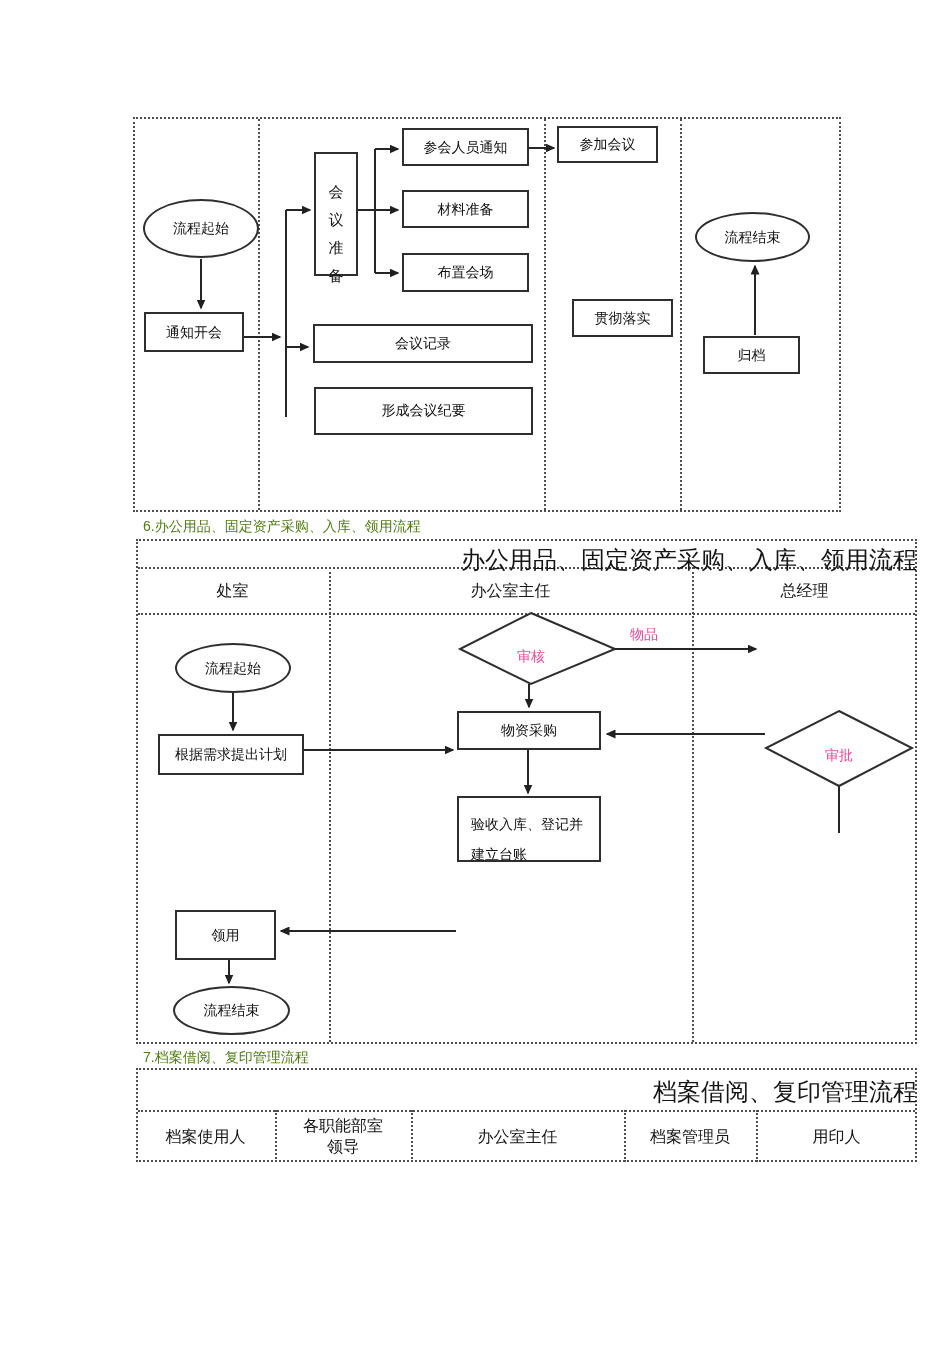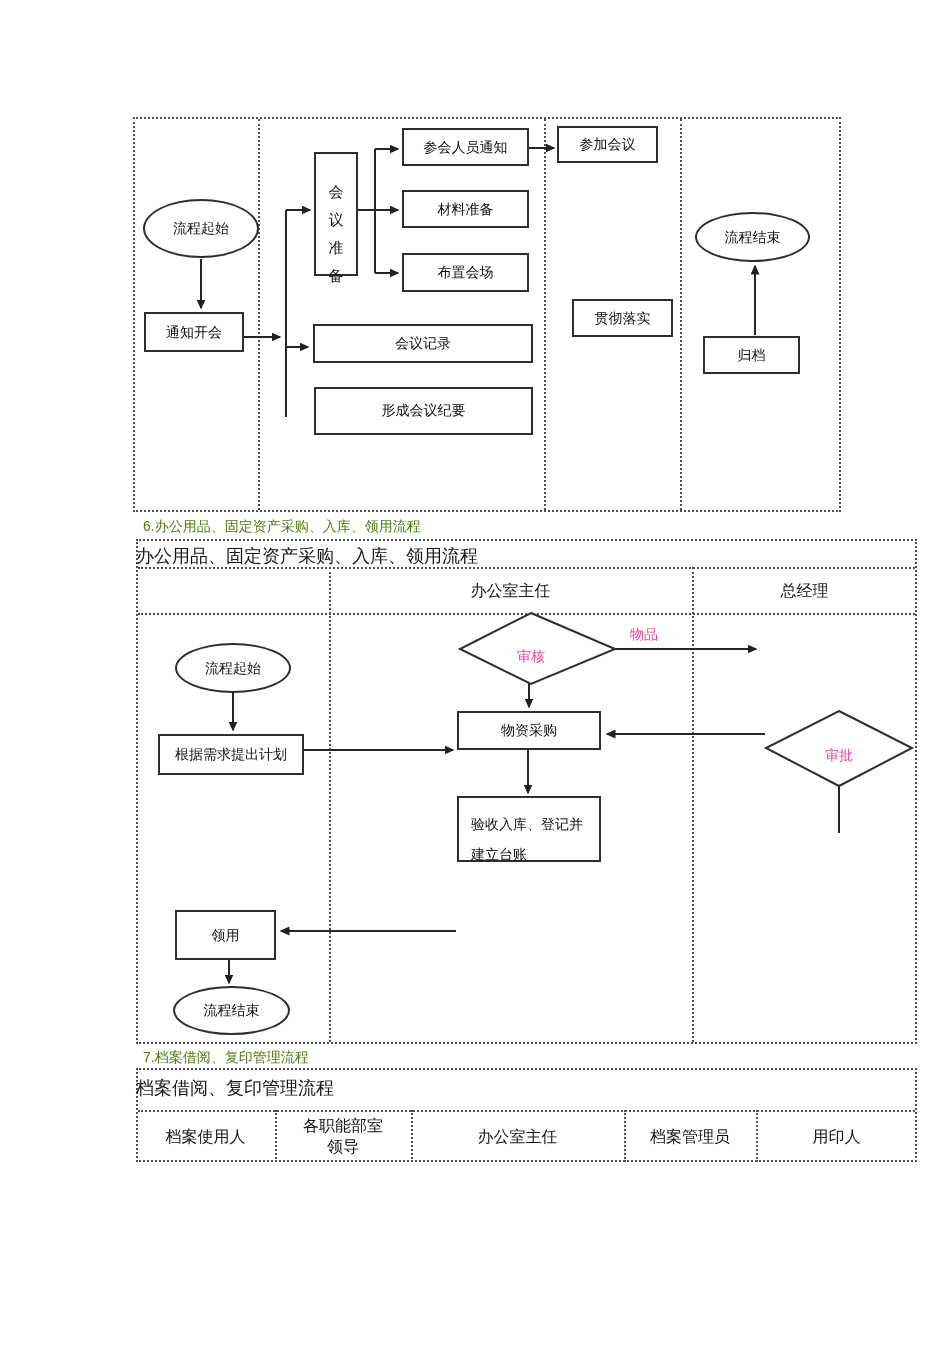--- a/index.html
+++ b/index.html
@@ -15,21 +15,21 @@
   .node{
     position:absolute;border:2px solid #2e2e2e;background:#fff;box-sizing:border-box;
     display:flex;align-items:center;justify-content:center;
     font-size:14px;line-height:1.2;color:#111;text-align:center;
   }
   .oval{border-radius:50%;}
   .vnode{display:block;padding-top:24px;}
   .vnode span{display:block;width:17px;margin:0 auto;word-break:break-all;line-height:28px;font-size:15px;}
   .stock{display:block;text-align:left;padding:11px 4px 0 12px;line-height:30px;}
   .dlabel{position:absolute;font-size:14px;color:#ec4899;text-align:center;background:transparent;margin-top:9px;}
-  .ttl{position:absolute;text-align:left;font-size:18px;color:#151515;}
+  .ttl{position:absolute;text-align:right;font-size:24px;color:#151515;}
   .hdr{position:absolute;display:flex;flex-direction:column;align-items:center;justify-content:center;
        font-size:16px;color:#151515;text-align:center;line-height:21px;}
   .heading{position:absolute;font-size:14px;color:#4d7c0f;white-space:nowrap;}
   svg.wires{position:absolute;left:0;top:0;pointer-events:none;}
   svg.wires line, svg.wires polyline{stroke:#262626;stroke-width:2;}
   svg.wires polygon.dmd{fill:#ffffff;stroke:#2e2e2e;stroke-width:2;}
 </style>
 </head>
 <body>
 
@@ -41,20 +41,21 @@
   <div class="vd" style="left:680px;top:119px;height:391px;"></div>
 
   <div class="heading" style="left:143px;top:518px;">6.办公用品、固定资产采购、入库、领用流程</div>
 
   <div class="tbl" style="left:136px;top:539px;width:781px;height:505px;"></div>
   <div class="hd" style="left:138px;top:567px;width:777px;"></div>
   <div class="hd" style="left:138px;top:613px;width:777px;"></div>
   <div class="vd" style="left:329px;top:567px;height:475px;"></div>
   <div class="vd" style="left:692px;top:567px;height:475px;"></div>
   <div class="ttl" style="left:136px;top:544px;width:781px;">办公用品、固定资产采购、入库、领用流程</div>
+  <div class="hdr" style="left:136px;top:567px;width:193px;height:46px;">处室</div>
   <div class="hdr" style="left:329px;top:567px;width:363px;height:46px;">办公室主任</div>
   <div class="hdr" style="left:692px;top:567px;width:225px;height:46px;">总经理</div>
 
   <div class="heading" style="left:143px;top:1049px;">7.档案借阅、复印管理流程</div>
 
   <div class="tbl" style="left:136px;top:1068px;width:781px;height:94px;"></div>
   <div class="hd" style="left:138px;top:1110px;width:777px;"></div>
   <div class="vd" style="left:275px;top:1110px;height:52px;"></div>
   <div class="vd" style="left:411px;top:1110px;height:52px;"></div>
   <div class="vd" style="left:624px;top:1110px;height:52px;"></div>

